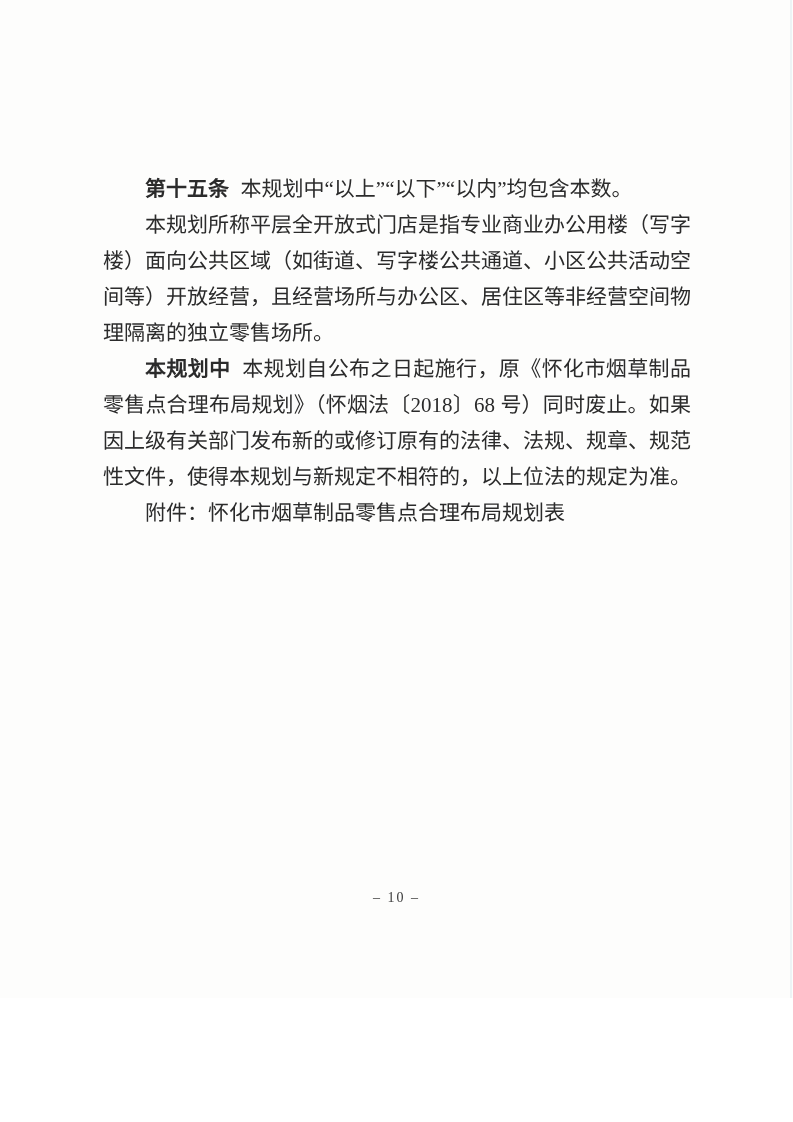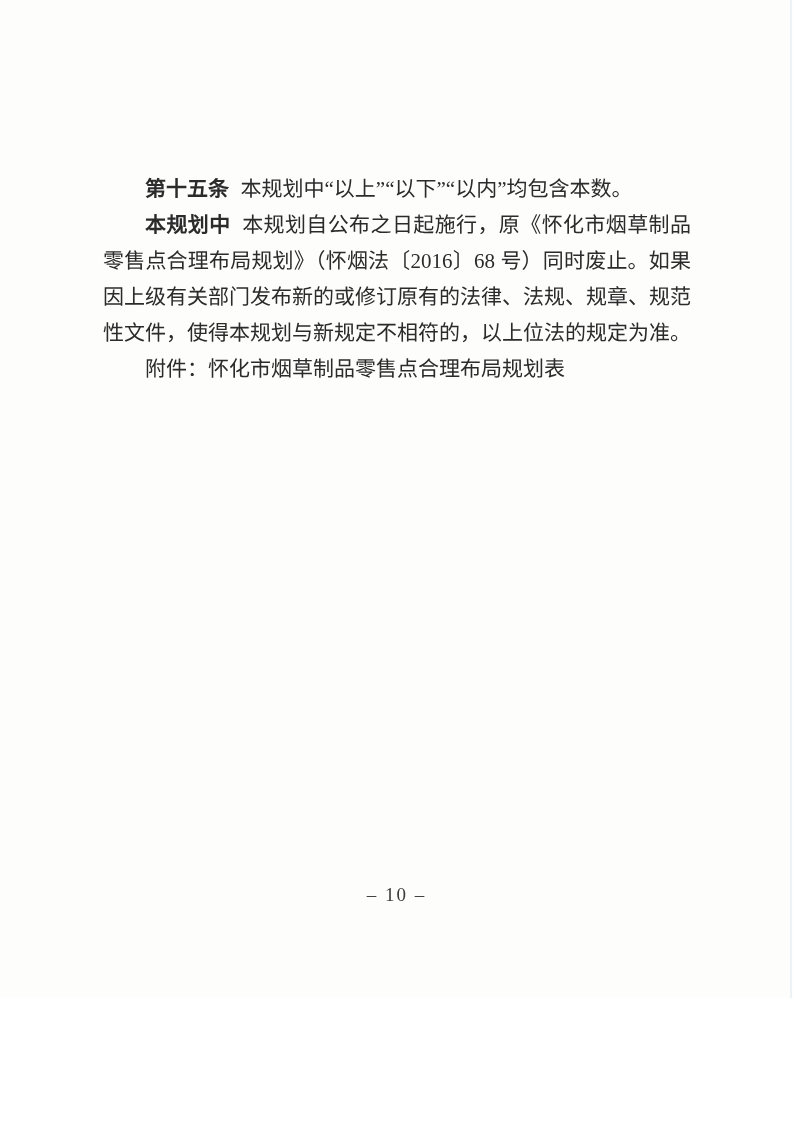--- a/index.html
+++ b/index.html
@@ -49,38 +49,39 @@
   }
   p.attachment {
     text-align: left;
   }
   .page-number {
     position: absolute;
     bottom: 92px;
     left: 0;
     right: 0;
     text-align: center;
-    font-size: 19px;
+    font-size: 14px;
     letter-spacing: 2px;
     color: #3a3a3a;
   }
 </style>
 </head>
 <body>
 
 <div class="sheet">
   <main class="body-text">
 
     <p class="para"><b class="art">第十五条</b><span>本规划中“以上”“以下”“以内”均包含本数。</span></p>
 
 
 
 
+    <p class="para"><span>本规划所称平层全开放式门店是指专业商业办公用楼（写字楼）面向公共区域（如街道、写字楼公共通道、小区公共活动空间等）开放经营，且经营场所与办公区、居住区等非经营空间物理隔离的独立零售场所。</span></p>
 
 
-    <p class="para"><b class="art">本规划中</b><span>本规划自公布之日起施行，原《怀化市烟草制品零售点合理布局规划》（怀烟法〔2016〕68 号）同时废止。如果因上级有关部门发布新的或修订原有的法律、法规、规章、规范性文件，使得本规划与新规定不相符的，以上位法的规定为准。</span></p>
+    <p class="para"><b class="art">本规划中</b><span>本规划自公布之日起施行，原《怀化市烟草制品零售点合理布局规划》（怀烟法〔2018〕68 号）同时废止。如果因上级有关部门发布新的或修订原有的法律、法规、规章、规范性文件，使得本规划与新规定不相符的，以上位法的规定为准。</span></p>
 
     <p class="para attachment"><span>附件：怀化市烟草制品零售点合理布局规划表</span></p>
 
   </main>
 
   <footer class="page-number">– 10 –</footer>
 </div>
 
 </body></html>

